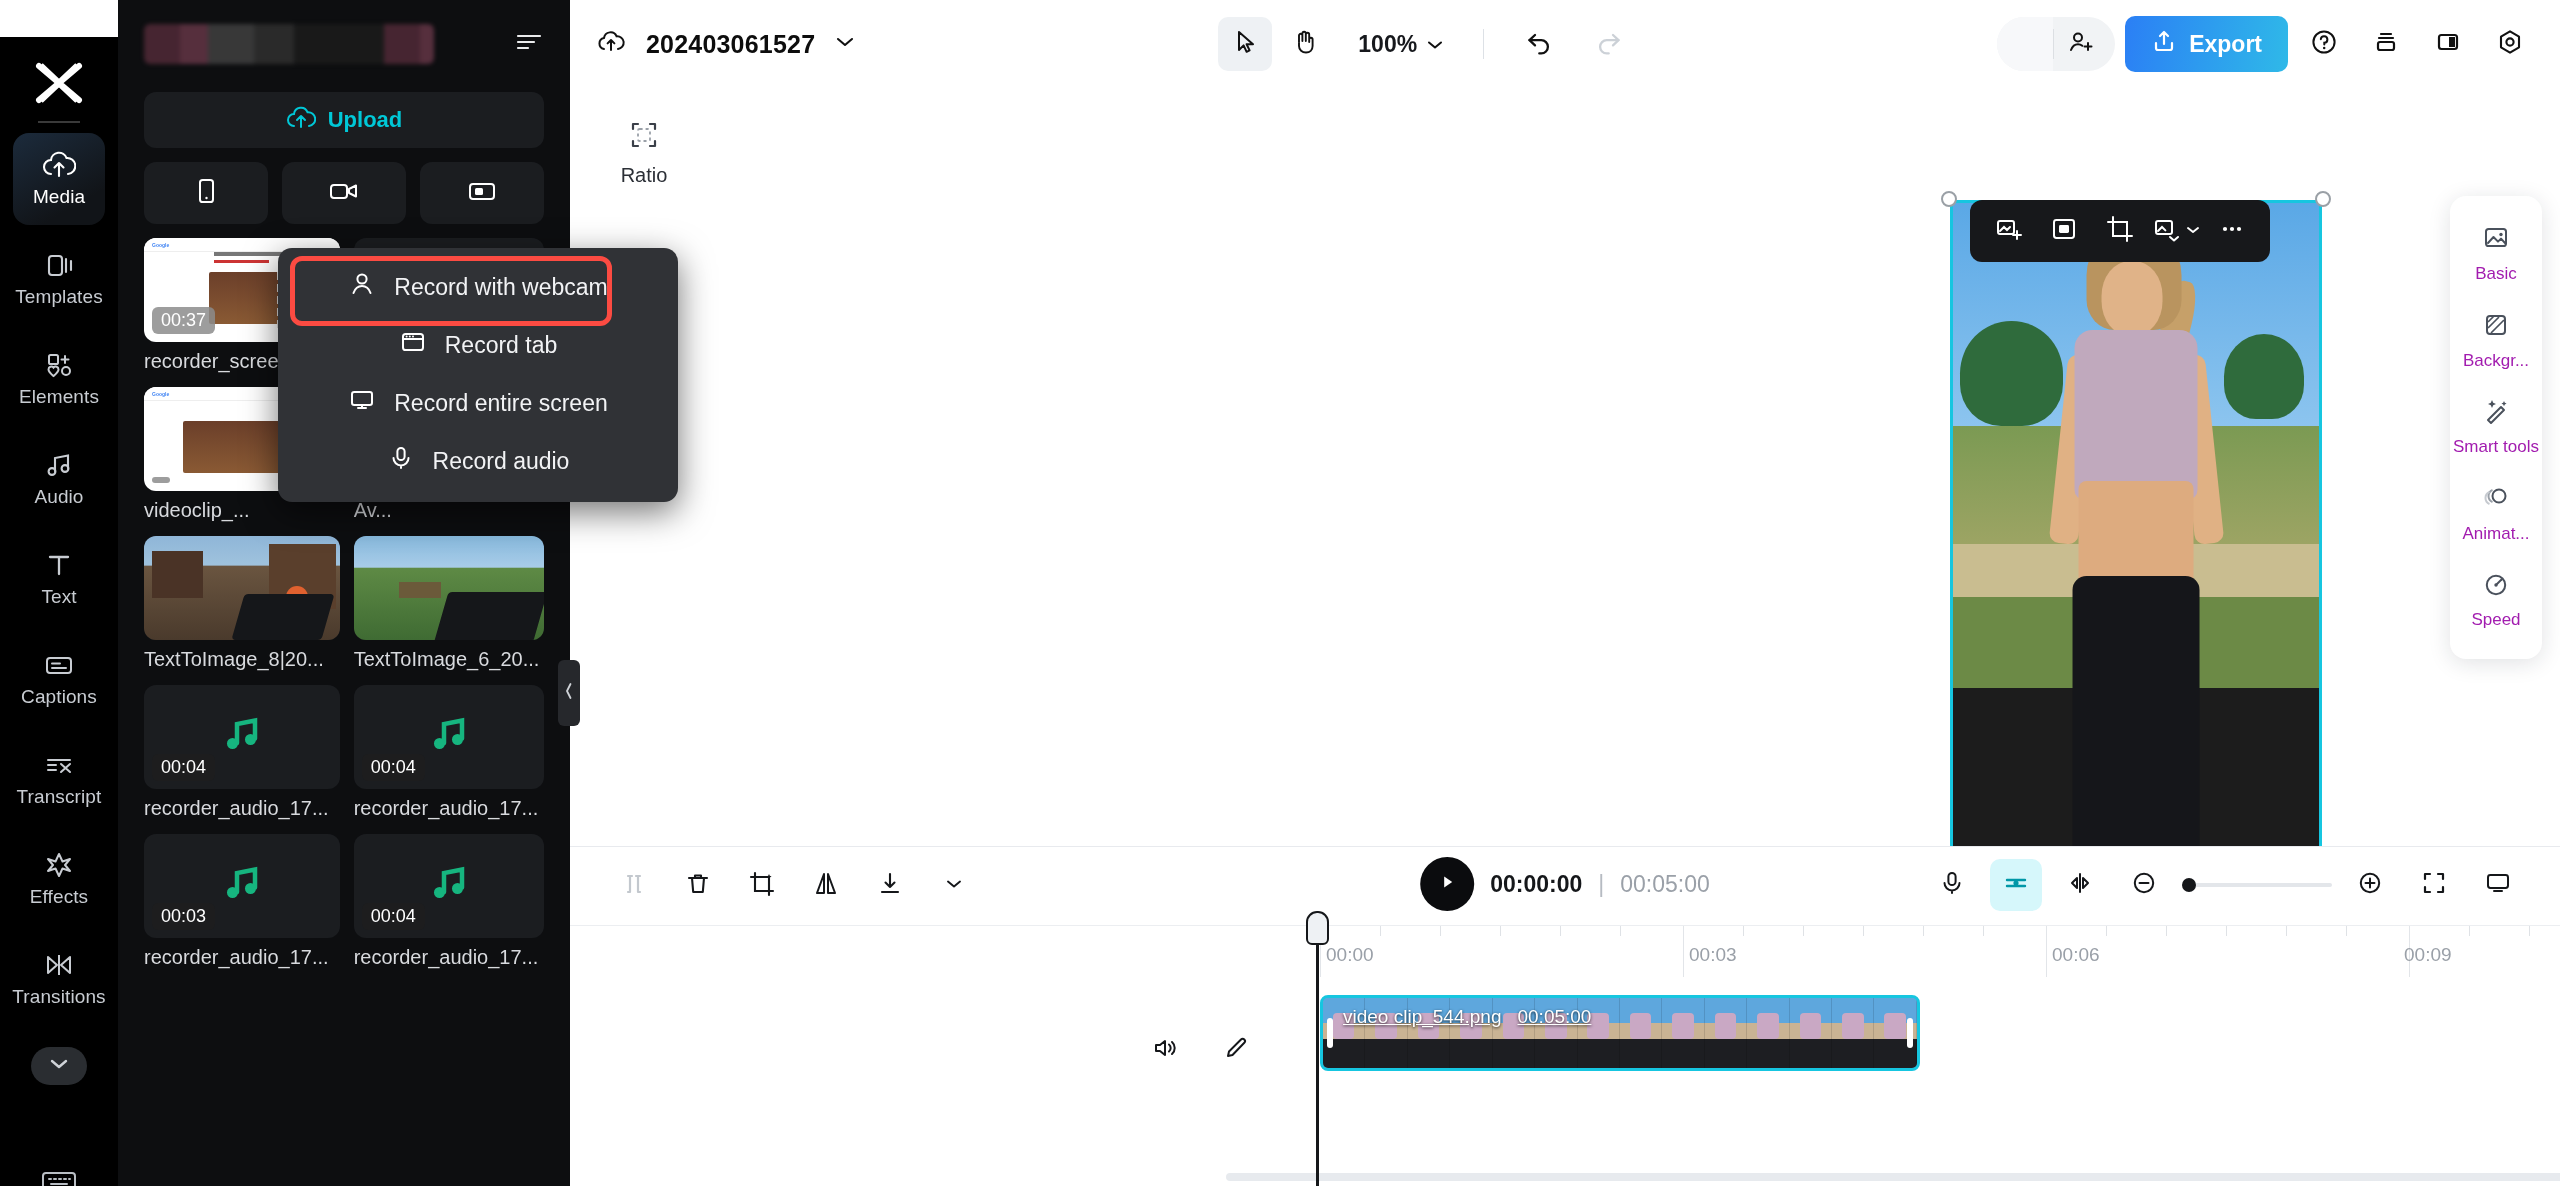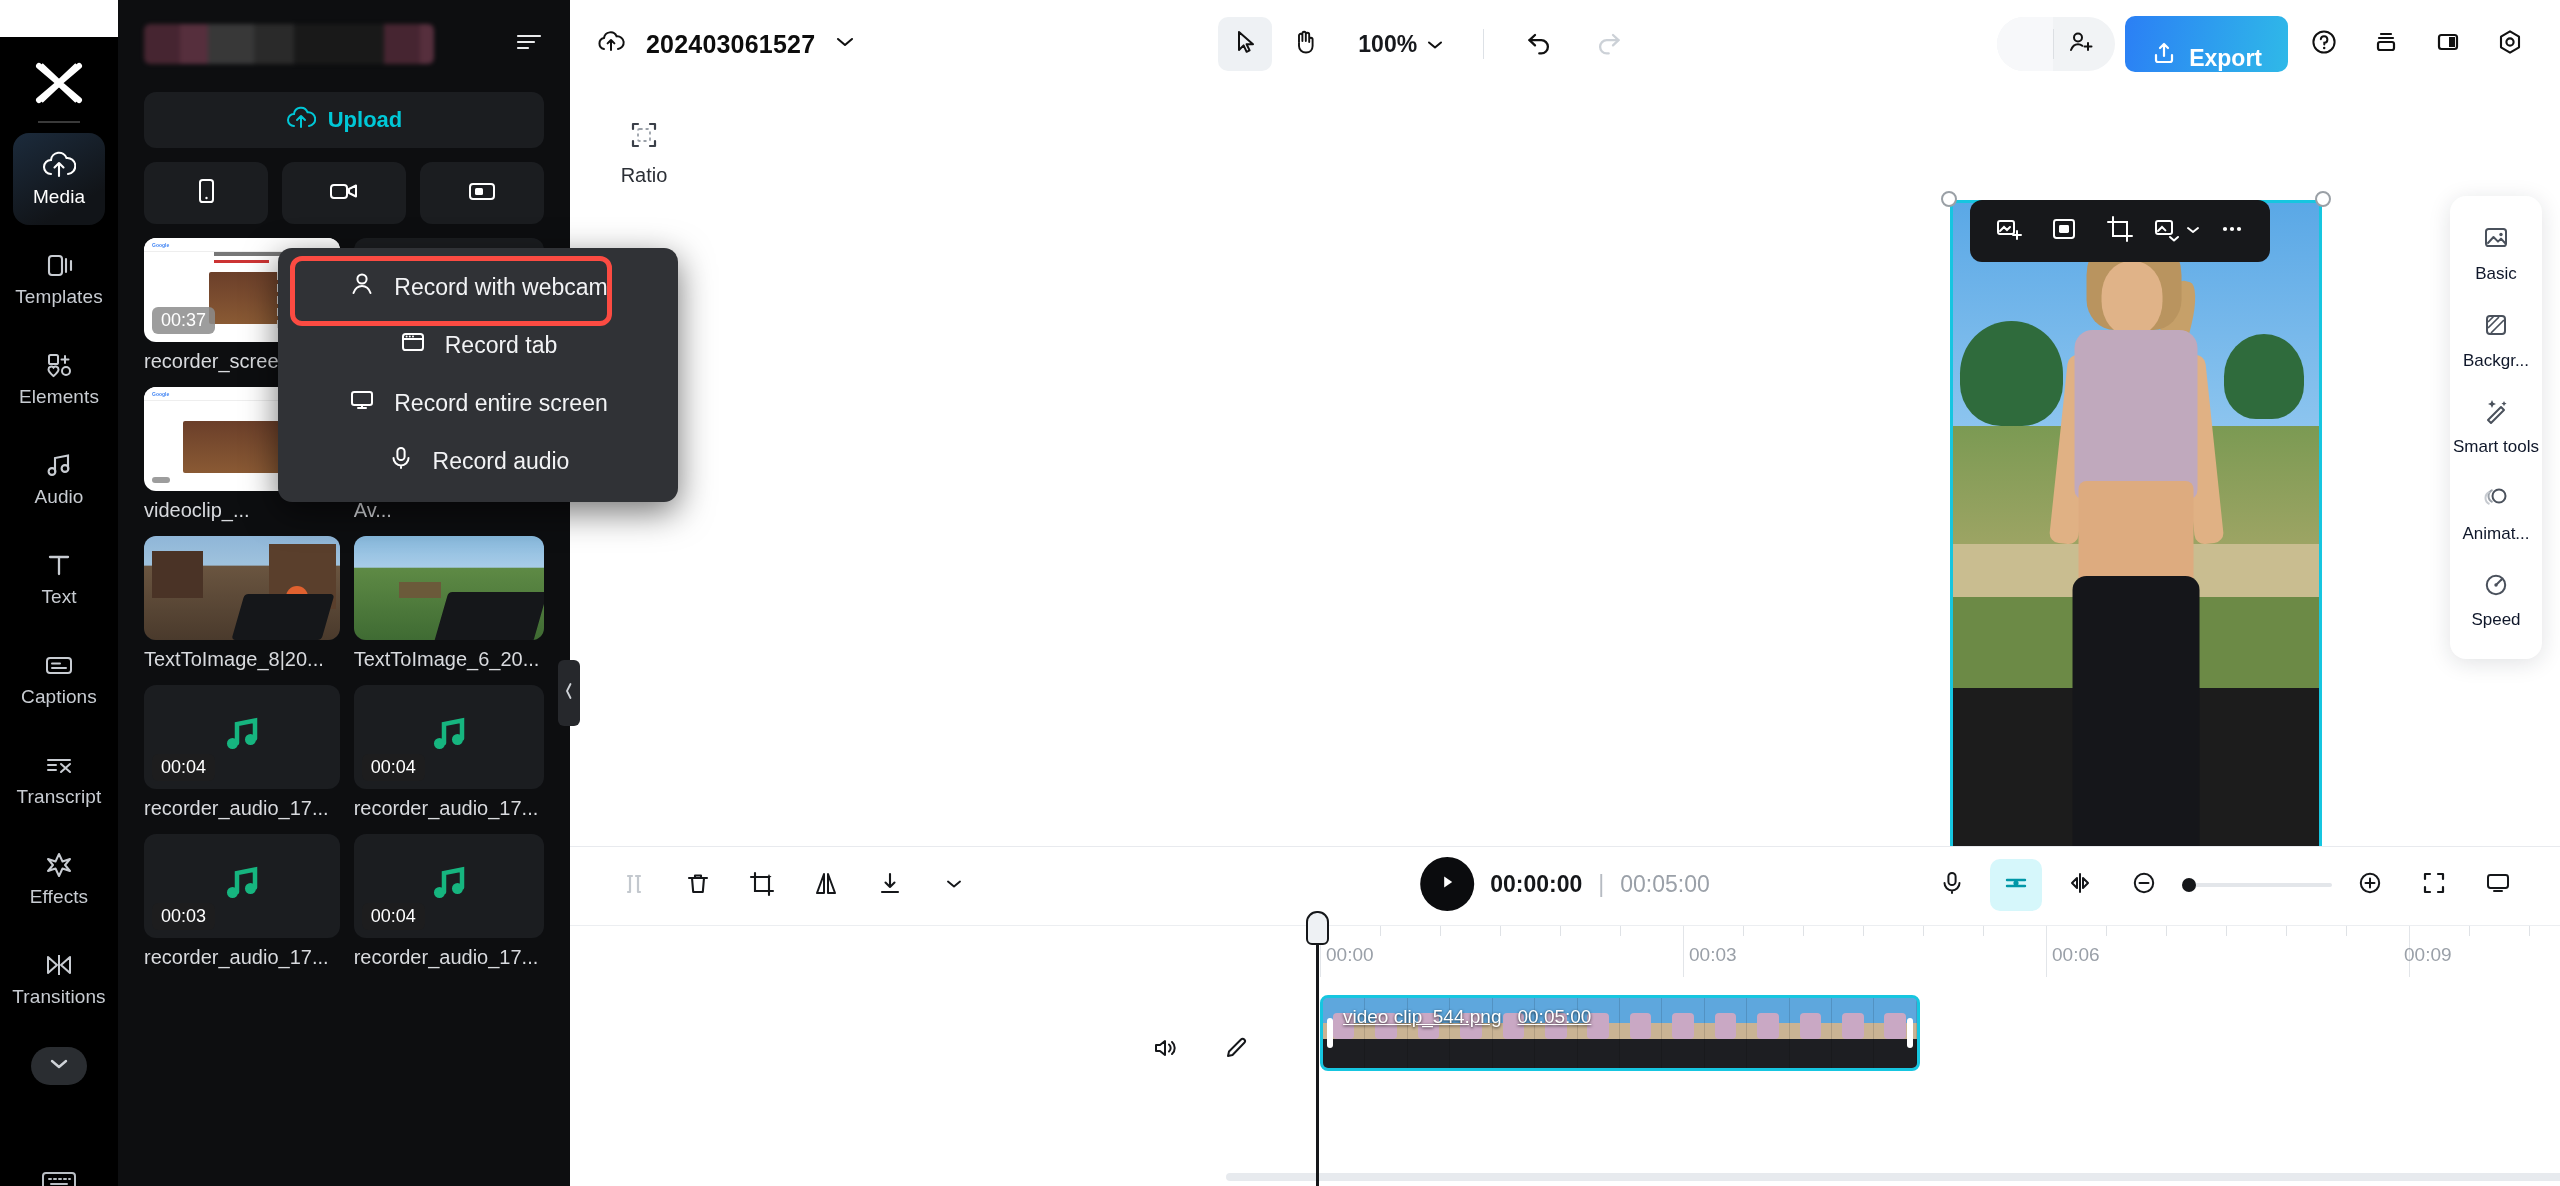--- a/index.html
+++ b/index.html
@@ -105,21 +105,21 @@
   .tool-grp { display:flex; align-items:center; gap: 6px; }
   .tb-btn { width: 54px; height: 54px; border-radius: 10px; display:flex; align-items:center; justify-content:center; cursor:pointer; color:#111; }
   .tb-btn.sel { background:#eef1f4; }
   .zoom-sel { display:flex; align-items:center; gap: 8px; font-size: 23px; font-weight:600; color:#16181c; cursor:pointer; padding: 0 10px; }
   .vdiv { width:1px; height: 30px; background:#dde1e6; margin: 0 12px; }
   .right-grp { display:flex; align-items:center; gap: 10px; }
   .share-pill { height: 54px; border-radius: 27px; background:#f1f3f5; display:flex; align-items:center; padding: 0 18px 0 70px; cursor:pointer; position:relative; }
   .share-pill::before { content:''; position:absolute; left:0; top:0; width:56px; height:54px; background:#f7f8fa; border-radius:27px 0 0 27px; }
   .share-pill::after { content:''; position:absolute; left:56px; top:12px; width:1px; height:30px; background:#dcdfe3; }
   .export-btn {
-    height: 56px; border-radius: 10px; padding: 0 26px; display:flex; align-items:flex-end; gap: 12px;
+    height: 56px; border-radius: 10px; padding: 0 26px; display:flex; align-items:center; gap: 12px;
     background: linear-gradient(100deg,#2b7ff5 0%, #2fb9e8 100%); color:#fff; font-size:23px; font-weight:700; cursor:pointer;
   }
   .icon-btn { width: 52px; height: 52px; display:flex; align-items:center; justify-content:center; cursor:pointer; color:#111; }
 
   .stage { flex:1; position:relative; background:#fff; }
   .ratio-chip {
     position:absolute; left: 28px; top: 18px; width: 92px; height: 92px; border-radius: 12px;
     display:flex; flex-direction:column; align-items:center; justify-content:center; gap: 8px; cursor:pointer;
   }
   .ratio-chip .lbl { font-size: 20px; color:#2b2f36; }
@@ -161,21 +161,21 @@
     position:absolute; left: -12px; top: 572px; width: 22px; height: 66px; background:#26282c;
     border-radius: 6px; display:flex; align-items:center; justify-content:center; z-index: 30; cursor:pointer;
   }
 
   
   .props {
     position:absolute; right: 18px; top: 108px; width: 92px; background:#fff; border-radius: 16px;
     box-shadow: 0 4px 22px rgba(20,30,50,.13); padding: 14px 0 16px; z-index: 18;
   }
   .prop-item { display:flex; flex-direction:column; align-items:center; gap: 7px; padding: 13px 0; cursor:pointer; color:#4a515c; }
-  .prop-item .lbl { font-size: 17px; text-align:right; line-height: 1.15; color:#0f172a; }
+  .prop-item .lbl { font-size: 17px; text-align:right; line-height: 1.15; color:#a21caf; }
 
   
   .timeline { height: 340px; background:#fff; border-top: 1px solid #e8eaee; position:relative; }
   .tl-tools { height: 78px; display:flex; align-items:center; padding: 0 36px; gap: 8px; }
   .tl-btn { width: 56px; height: 56px; display:flex; align-items:center; justify-content:center; cursor:pointer; color:#15171a; }
   .tl-btn.dim { color:#c3c8ce; }
   .tl-center { position:absolute; left: 50%; top: 10px; transform: translateX(-50%); display:flex; align-items:center; gap: 16px; }
   .play-btn { width: 54px; height: 54px; border-radius: 50%; background:#0b0c0e; display:flex; align-items:center; justify-content:center; cursor:pointer; }
   .time-txt { font-size: 23px; color:#15171a; font-weight:600; }
   .time-sep { color:#b6bbc2; font-size: 23px; }

